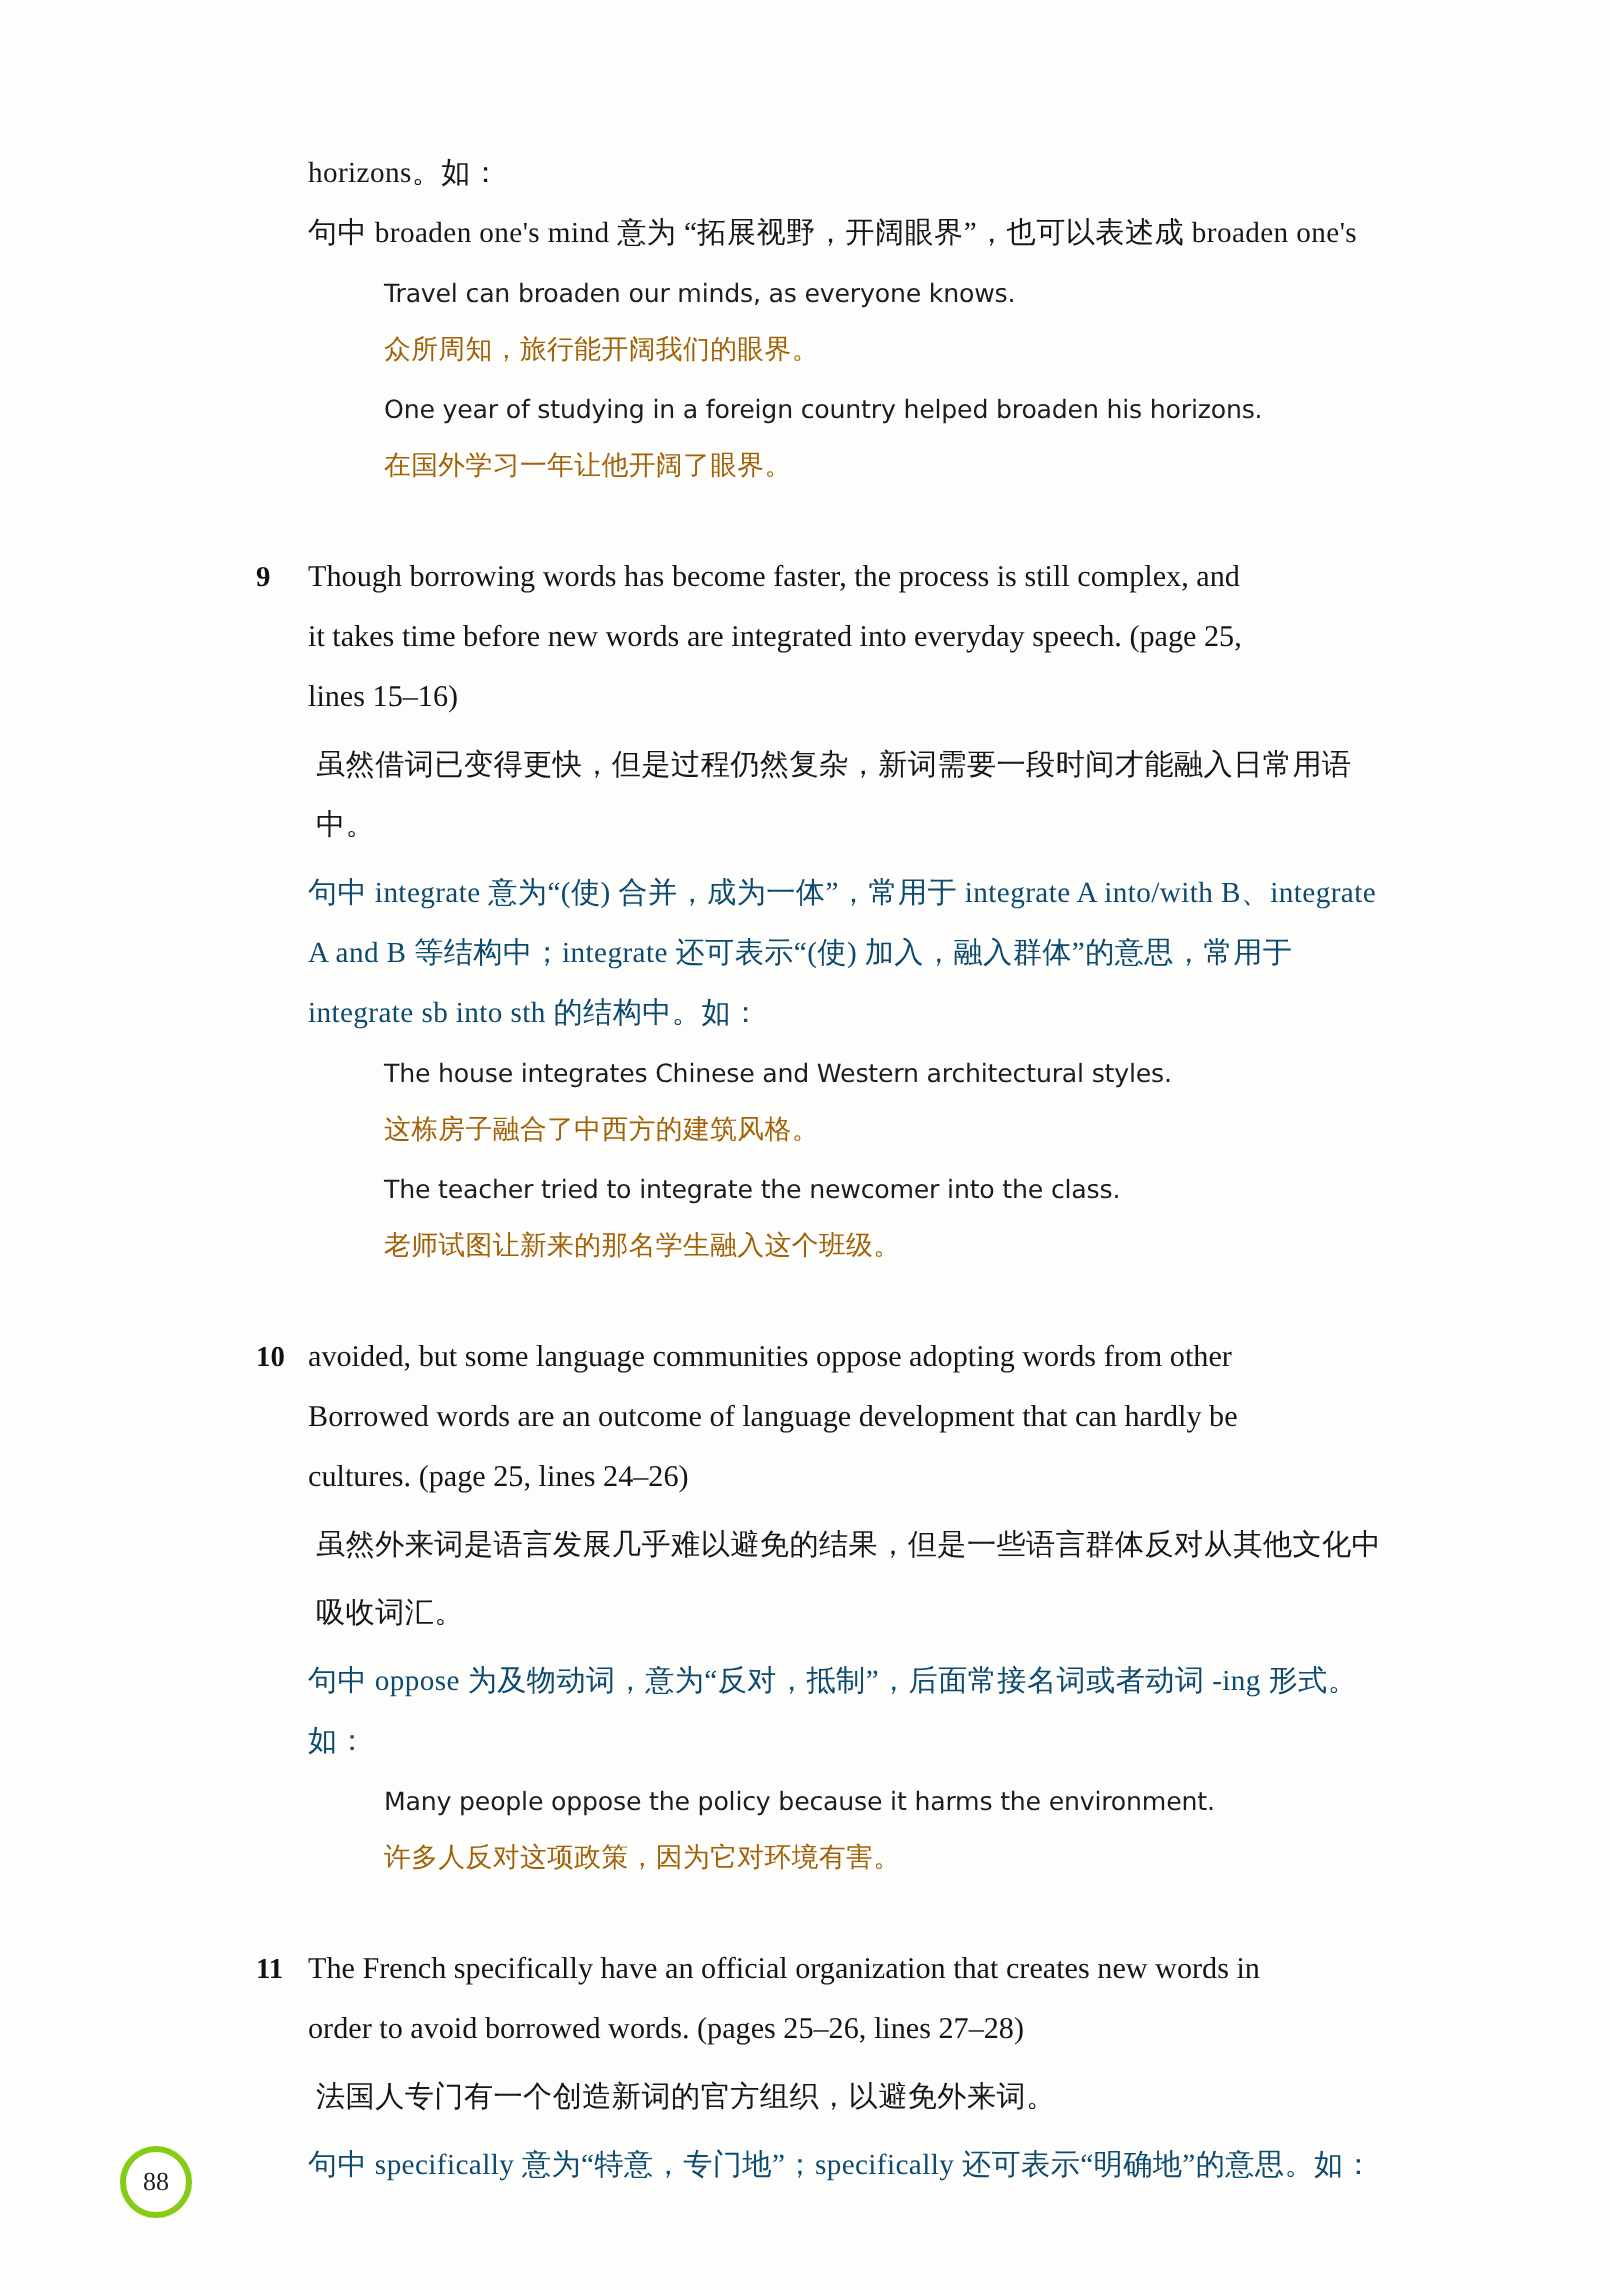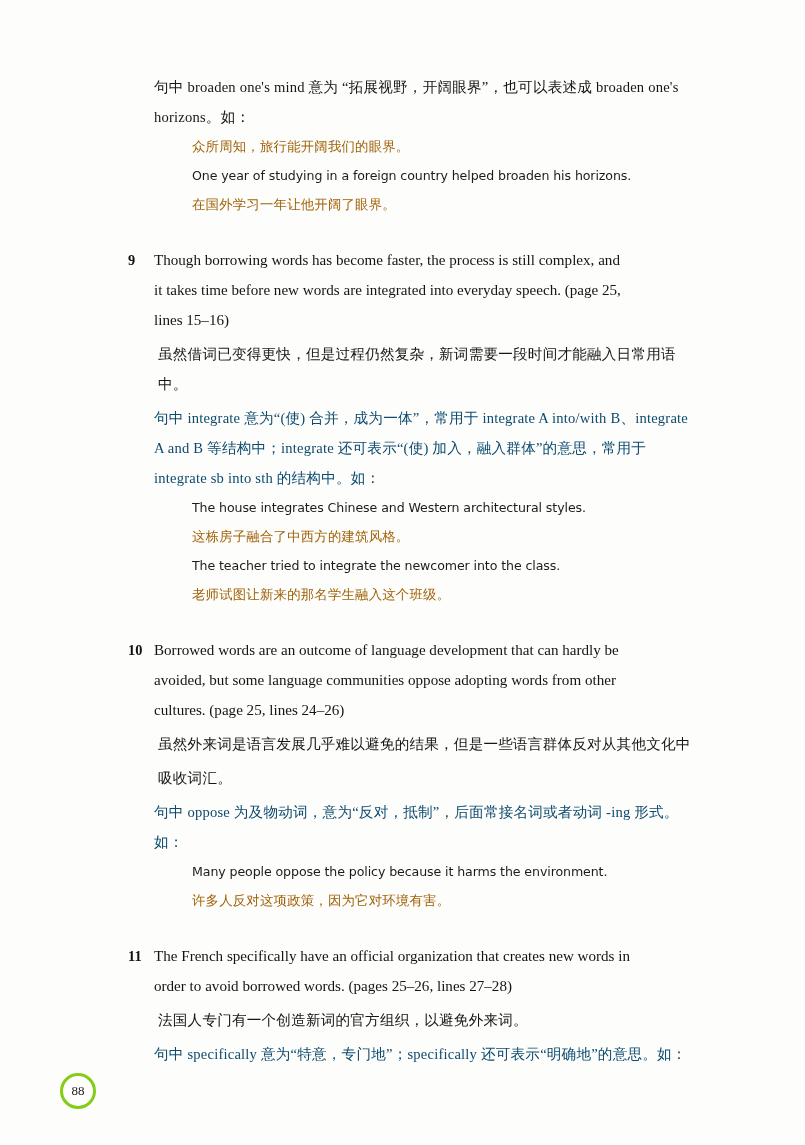--- a/index.html
+++ b/index.html
@@ -121,23 +121,24 @@
     background: #fff;
   }
 </style>
 </head>
 <body>
 
 <div class="page">
   <div class="content">
 
     <div class="intro">
+      <p class="mix-line">horizons。如：</p>
       <p class="mix-line">句中 broaden one's mind 意为 “拓展视野，开阔眼界”，也可以表述成 broaden one's</p>
-      <p class="mix-line">horizons。如：</p>
       <div class="examples">
+        <p class="ex-en">Travel can broaden our minds, as everyone knows.</p>
         <p class="ex-zh">众所周知，旅行能开阔我们的眼界。</p>
         <p class="ex-en">One year of studying in a foreign country helped broaden his horizons.</p>
         <p class="ex-zh">在国外学习一年让他开阔了眼界。</p>
       </div>
     </div>
 
     <div class="item">
       <div class="item-num">9</div>
       <p class="en-q">Though borrowing words has become faster, the process is still complex, and</p>
       <p class="en-q">it takes time before new words are integrated into everyday speech. (page 25,</p>
@@ -149,22 +150,22 @@
       <div class="examples">
         <p class="ex-en">The house integrates Chinese and Western architectural styles.</p>
         <p class="ex-zh">这栋房子融合了中西方的建筑风格。</p>
         <p class="ex-en">The teacher tried to integrate the newcomer into the class.</p>
         <p class="ex-zh">老师试图让新来的那名学生融入这个班级。</p>
       </div>
     </div>
 
     <div class="item">
       <div class="item-num">10</div>
+      <p class="en-q">avoided, but some language communities oppose adopting words from other</p>
       <p class="en-q">Borrowed words are an outcome of language development that can hardly be</p>
-      <p class="en-q">avoided, but some language communities oppose adopting words from other</p>
       <p class="en-q">cultures. (page 25, lines 24–26)</p>
       <p class="zh-ans">虽然外来词是语言发展几乎难以避免的结果，但是一些语言群体反对从其他文化中</p>
       <p class="zh-ans">吸收词汇。</p>
       <p class="note">句中 oppose 为及物动词，意为“反对，抵制”，后面常接名词或者动词 -ing 形式。如：</p>
       <div class="examples">
         <p class="ex-en">Many people oppose the policy because it harms the environment.</p>
         <p class="ex-zh">许多人反对这项政策，因为它对环境有害。</p>
       </div>
     </div>
 

